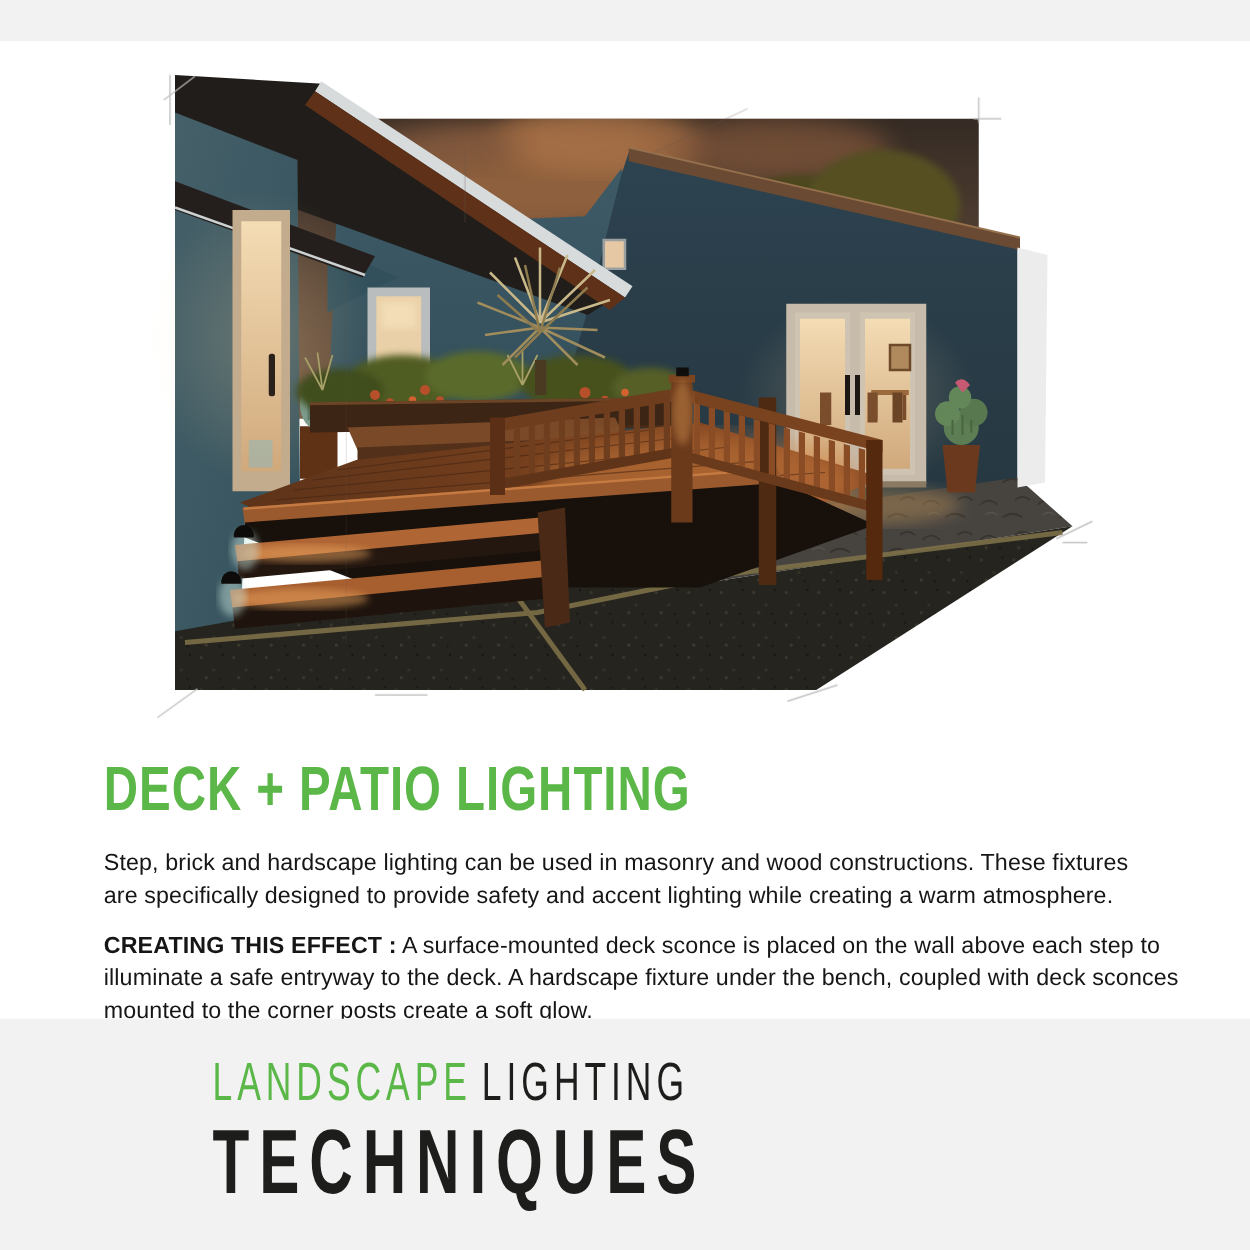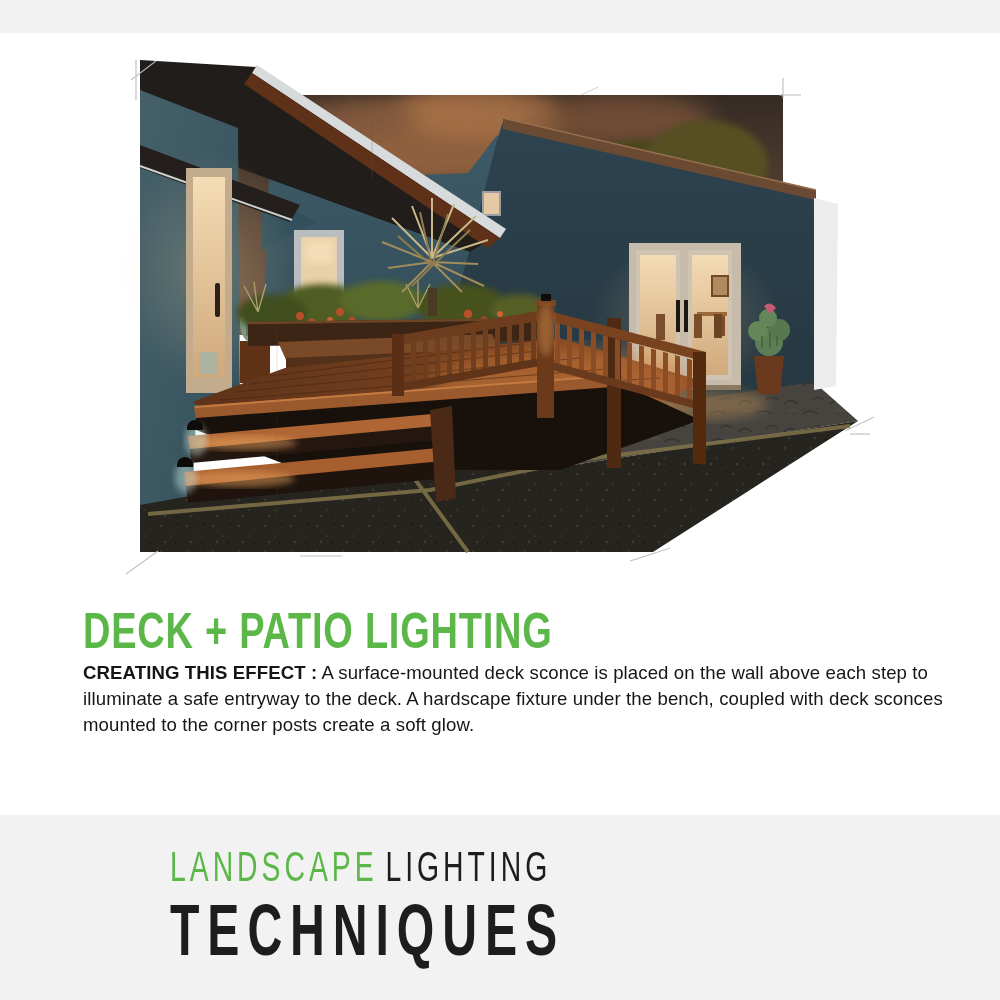--- a/index.html
+++ b/index.html
@@ -6,21 +6,21 @@
   .page{position:relative;width:1000px;height:1000px;background:#fff;overflow:hidden;
         font-family:"Liberation Sans",sans-serif;}
   .band-top{position:absolute;left:0;top:0;width:1000px;height:33px;background:var(--band,#f2f2f2);}
   .scene{position:absolute;left:0;top:0;width:1000px;height:1000px;}
 
   .copy{position:absolute;left:83px;top:606px;width:864px;}
   .headline{margin:0;color:var(--accent,#5bb748);font-size:50px;font-weight:700;line-height:1;
             letter-spacing:1px;transform:scaleX(.76);transform-origin:left top;white-space:nowrap;}
   .para{margin:0;color:#161616;font-size:18.6px;line-height:26px;letter-spacing:.1px;}
   .para.first{margin-top:21px;white-space:pre-line;}
-  .para.second{margin-top:4px;}
+  .para.second{margin-top:14px;}
   .effect-label{font-weight:700;}
 
   .band-bottom{position:absolute;left:0;top:815px;width:1000px;height:185px;
                background:var(--band,#f2f2f2);text-align:left;}
   .brand-line{margin-top:30px;font-size:43px;font-weight:400;line-height:1;letter-spacing:6px;
               transform:scaleX(.66);transform-origin:center top;white-space:nowrap;color:#1d1d1b;}
   .brand-accent{color:var(--accent,#5bb748);margin-right:12px;}
   .brand-title{margin-top:5px;font-size:73px;font-weight:700;line-height:1;letter-spacing:12px;
                transform:scaleX(.66);transform-origin:center top;white-space:nowrap;color:#1d1d1b;}
 </style>
@@ -306,20 +306,22 @@
       <line x1="845" y1="431" x2="874" y2="417"></line>
         <line x1="850" y1="434" x2="870" y2="434"></line>
       <line x1="630" y1="561" x2="670" y2="548"></line>
         <line x1="300" y1="556" x2="342" y2="556"></line>
       <line x1="158" y1="551" x2="126" y2="574"></line>
     </g>
   </svg>
 
   <section class="copy">
     <h1 class="headline">DECK + PATIO LIGHTING</h1>
+    <p class="para first">Step, brick and hardscape lighting can be used in masonry and wood constructions. These fixtures
+are specifically designed to provide safety and accent lighting while creating a warm atmosphere.</p>
     <p class="para second"><span class="effect-label">CREATING THIS EFFECT :</span><span> A surface-mounted deck sconce is placed on the wall above each step to illuminate a safe entryway to the deck. A hardscape fixture under the bench, coupled with deck sconces mounted to the corner posts create a soft glow.</span></p>
   </section>
 
   <footer class="band-bottom">
     <div class="brand-line"><span class="brand-accent">LANDSCAPE</span><span>LIGHTING</span></div>
     <div class="brand-title">TECHNIQUES</div>
   </footer>
 
 </div>
 

